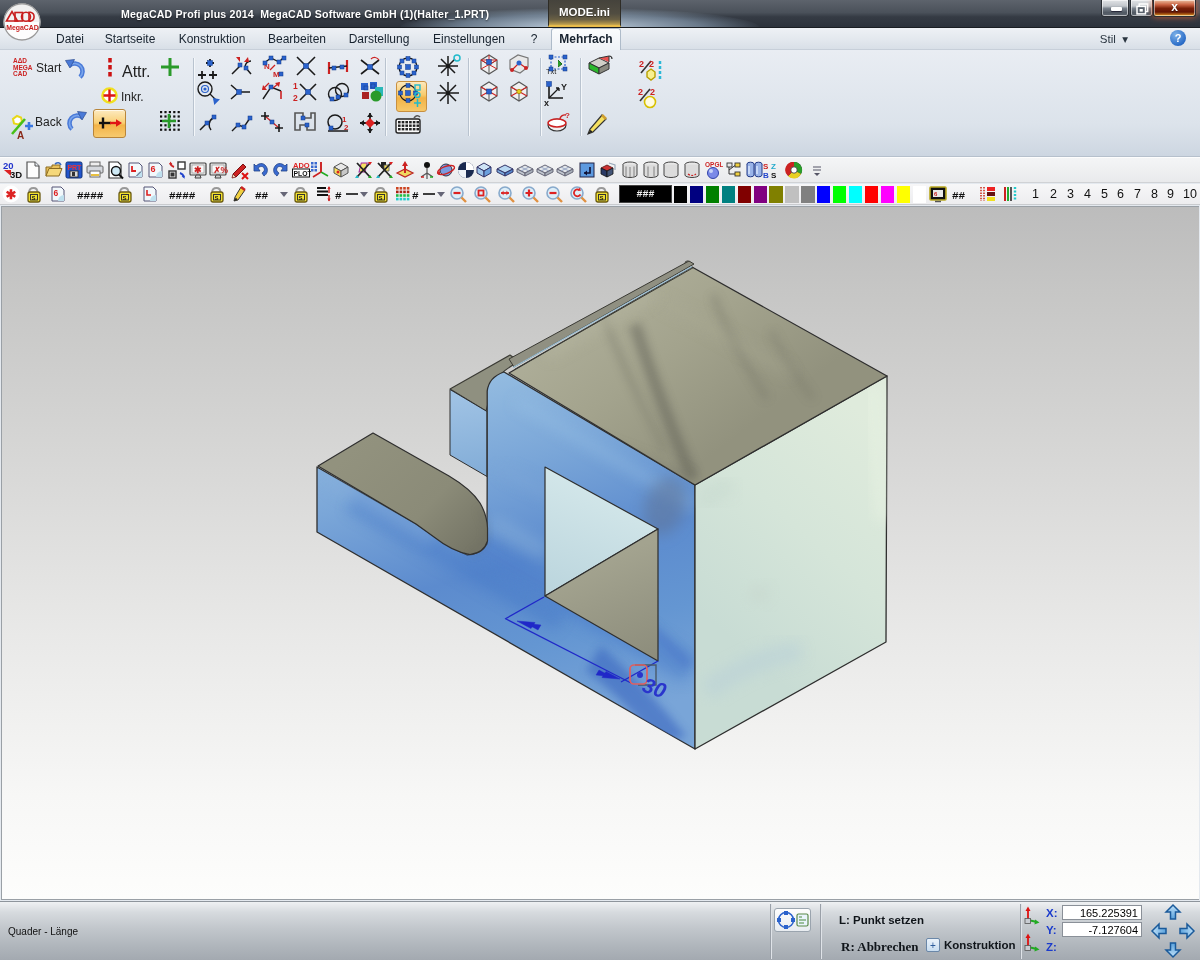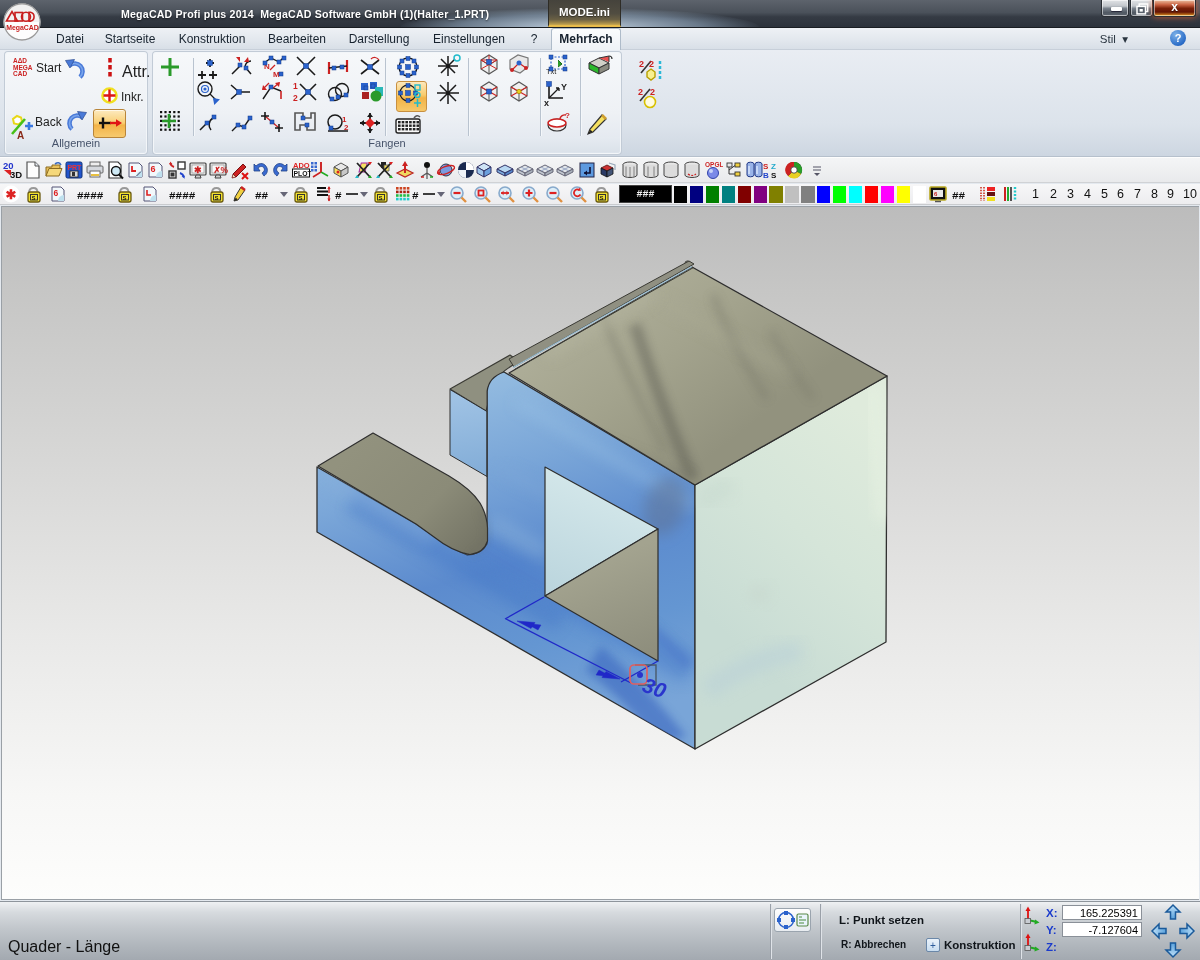--- a/index.html
+++ b/index.html
@@ -89,26 +89,20 @@
   <div class="mtab" style="left:172px;width:80px;">Konstruktion</div>
   <div class="mtab" style="left:264px;width:66px;">Bearbeiten</div>
   <div class="mtab" style="left:342px;width:74px;">Darstellung</div>
   <div class="mtab" style="left:428px;width:82px;">Einstellungen</div>
   <div class="mtab" style="left:524px;width:20px;">?</div>
   <div id="stil">Stil&nbsp;&nbsp;▾</div>
 </div>
 <div id="tabactive">Mehrfach</div>
 <div id="helpbtn">?</div>
 <div id="ribbon">
-  <div class="rgroup" id="g1" style="left:5px;width:142px;">
-      <div class="rcaption">Allgemein</div>
-    </div>
-  <div class="rgroup" id="g2" style="left:153px;width:468px;">
-      <div class="rcaption">Fangen</div>
-    </div>
 
 <svg style="position:absolute;left:12px;top:7px" width="24" height="21" viewBox="0 0 24 21">
       <g fill="#cc2222" font-family="Liberation Sans" font-weight="bold">
         <text x="1" y="6" font-size="6.5">AΔD</text>
         <text x="1" y="12.5" font-size="6.5">MEGA</text>
         <text x="1" y="19" font-size="6.5">CAD</text>
       </g>
     </svg>
 <div style="position:absolute;left:36px;top:11px;font-size:12px;color:#222;">Start</div>
 <svg style="position:absolute;left:64px;top:7px" width="24" height="24" viewBox="0 0 24 24">
@@ -960,21 +954,21 @@
   <path d="M619,678 L601,676.5 L605,670.5 Z" stroke-width=".5"></path>
   <path d="M611,676 L595,674 L598,669 Z" stroke-width=".4"></path>
 </g>
 <path d="M634,664 L655,664 L655,684 L637,684" fill="none" stroke="#4a5a6a" stroke-width="1.4"></path>
 <rect x="629" y="664" width="17" height="19" rx="4" fill="none" stroke="#e06060" stroke-width="1.7"></rect>
 <circle cx="639" cy="674" r="3" fill="#2a35cc"></circle>
 <text x="640" y="690" font-size="21" font-style="italic" font-weight="bold" fill="#2a35cc" transform="rotate(19 640 690)" font-family="Liberation Sans">30</text>
 </svg>
 </div>
 <div id="statusbar">
-  <div style="position:absolute;left:8px;top:36px;font-size:16px;color:#111;">Quader - Länge</div>
+  <div style="position:absolute;left:8px;top:24px;font-size:10px;color:#111;">Quader - Länge</div>
 
 <div style="position:absolute;left:774px;top:6px;width:37px;height:24px;background:linear-gradient(#fdfdfd,#e8ecf0);border:1px solid #9aa4ae;border-radius:3px;"></div>
 <svg style="position:absolute;left:777px;top:8px" width="32" height="20" viewBox="0 0 32 20">
       <circle cx="9" cy="10" r="7.5" fill="none" stroke="#2a62cc" stroke-width="1.6"></circle>
       <g fill="#2a62cc">
         <rect x="7" y="1" width="4" height="4"></rect>
         <rect x="7" y="15" width="4" height="4"></rect>
         <rect x="0" y="8" width="4" height="4"></rect>
         <rect x="14" y="8" width="4" height="4"></rect>
       </g>
@@ -1015,21 +1009,21 @@
         <g transform="translate(6,21) rotate(270 7 7)">
           <path d="M0,7 L7,0 L14,7 L9.5,7 L9.5,14 L4.5,14 L4.5,7 Z"></path>
         </g>
       </g>
     </svg>
 <div style="position:absolute;left:770px;top:2px;width:1px;height:55px;background:#9aa0a8;box-shadow:1px 0 0 #dfe3e8;"></div>
 <div style="position:absolute;left:820px;top:2px;width:1px;height:55px;background:#9aa0a8;box-shadow:1px 0 0 #dfe3e8;"></div>
 <div style="position:absolute;left:1020px;top:2px;width:1px;height:55px;background:#9aa0a8;box-shadow:1px 0 0 #dfe3e8;"></div>
 
   <div class="sbtext" style="left:839px;top:12px;font-size:11.5px;">L: Punkt setzen</div>
-  <div class="sbtext" style="left:841px;top:37px;font-size:10px;">R: Abbrechen</div>
+  <div class="sbtext" style="left:841px;top:37px;font-size:13px;font-family:Liberation Serif, serif;">R: Abbrechen</div>
   <div class="sbtext" style="left:944px;top:37px;font-size:11.5px;">Konstruktion</div>
   <div style="position:absolute;left:926px;top:36px;width:14px;height:14px;background:linear-gradient(#eaf2fa,#c8ddf0);border:1px solid #6a87a8;border-radius:2px;color:#2a5a9a;font-size:10px;text-align:center;line-height:13px;">+</div>
   <div class="coordlbl" style="top:5px;">X:</div>
   <div class="coordlbl" style="top:22px;">Y:</div>
   <div class="coordlbl" style="top:39px;">Z:</div>
   <div class="coordbox" style="top:3px;text-align:right;">165.225391</div>
   <div class="coordbox" style="top:20px;">-7.127604</div>
   <div class="coordbox" style="top:37px;margin-top:22px;">59.791161</div>
 </div>
 

